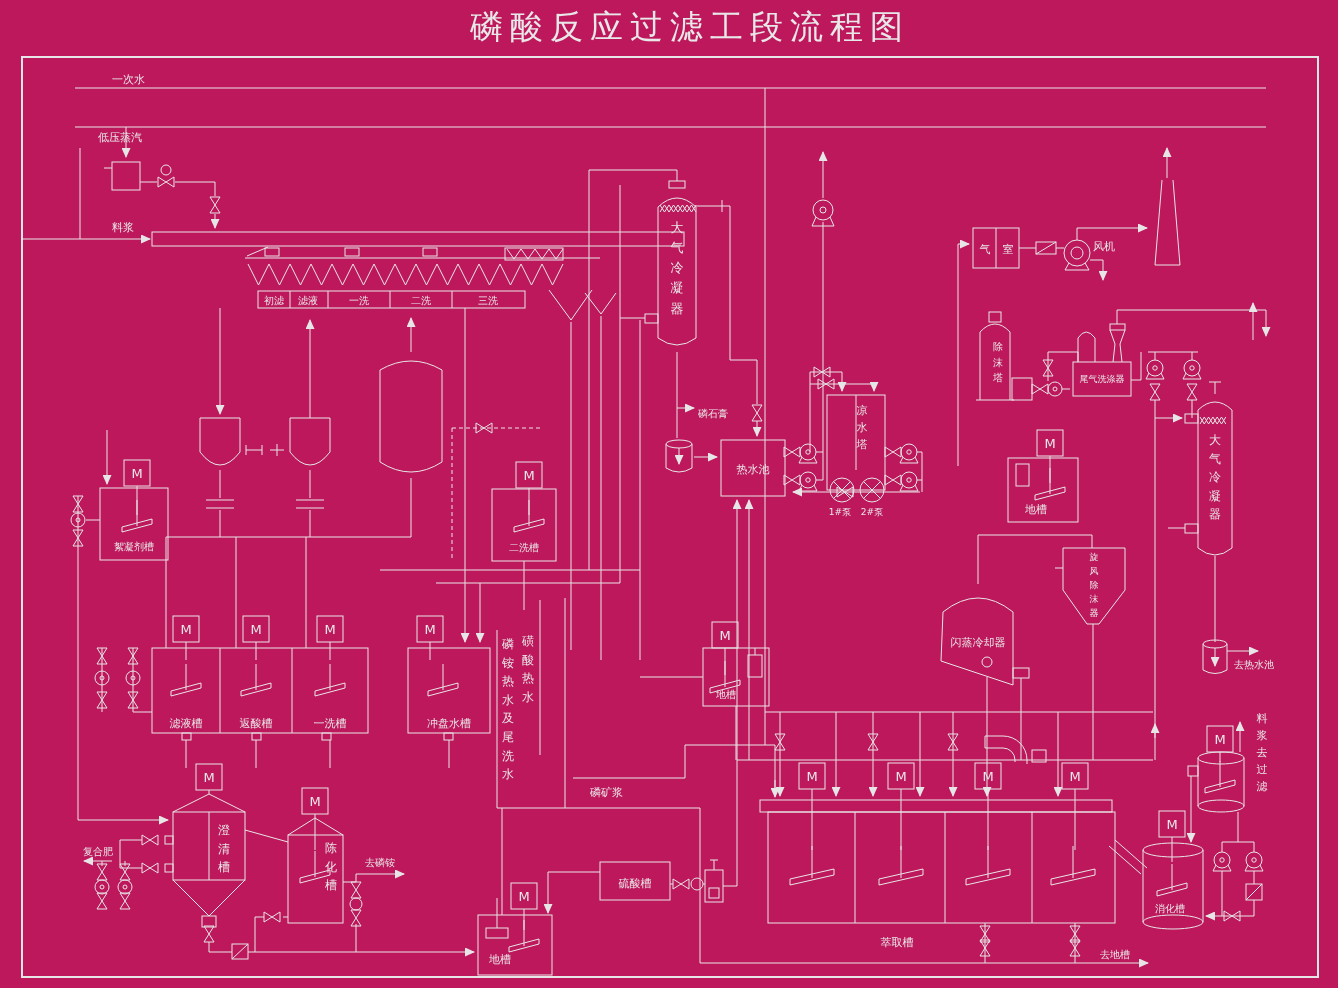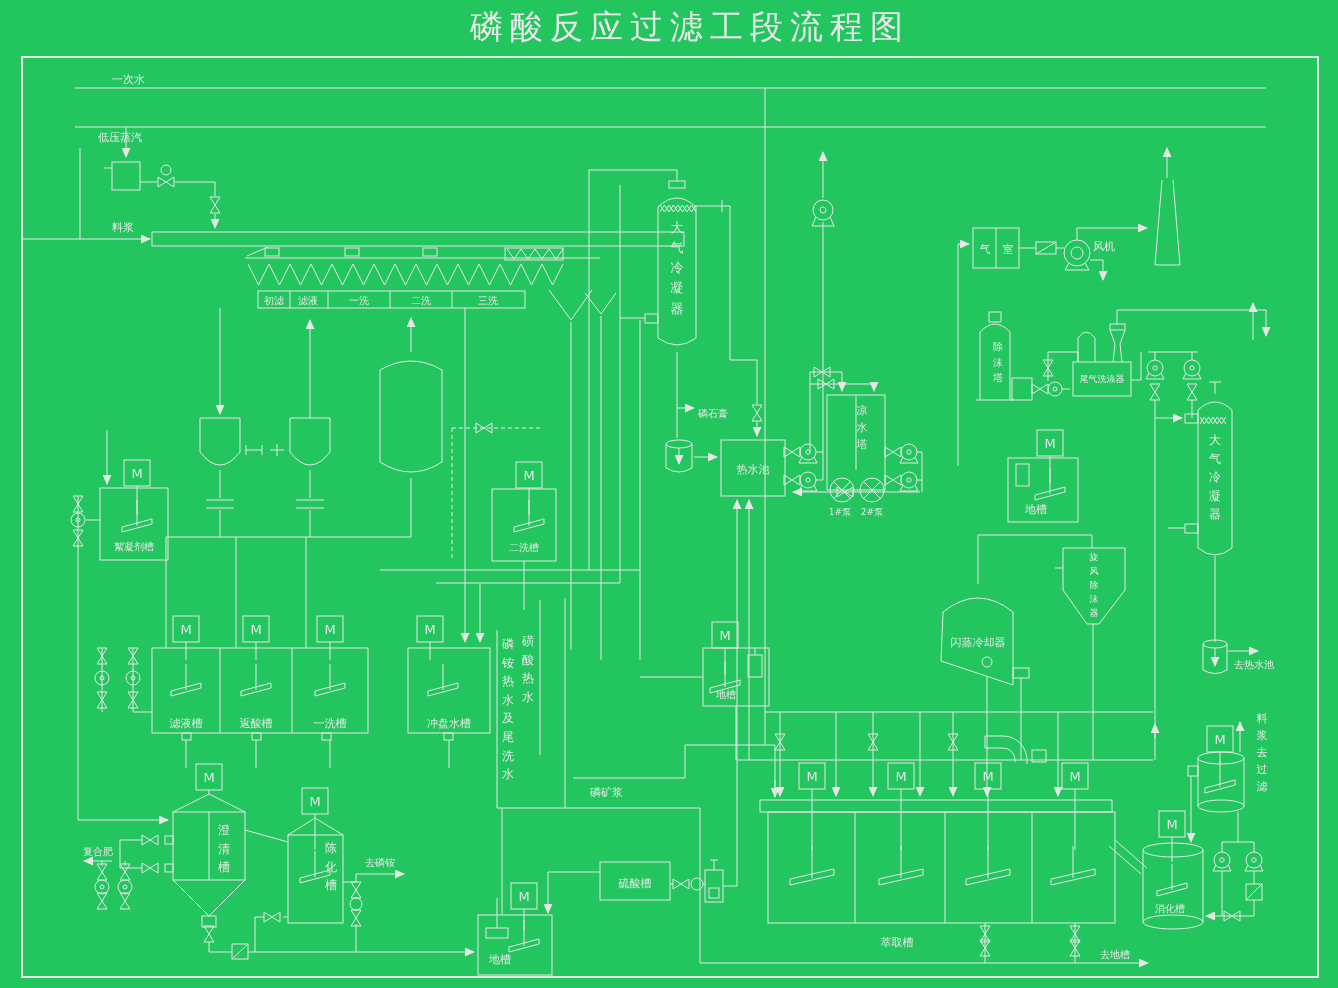--- a/index.html
+++ b/index.html
@@ -1,16 +1,16 @@
 <!DOCTYPE html>
 <html><head>
 <meta charset="utf-8">
 <style>
   html,body{margin:0;padding:0;background:#000;}
-  .stage{position:relative;width:1338px;height:988px;background:#22c55e;overflow:hidden;}
+  .stage{position:relative;width:1338px;height:988px;background:#be185d;overflow:hidden;}
   svg text{fill:#e8e8e8;font-family:"DejaVu Sans",sans-serif;}
   .ln{stroke:#e6e6e6;stroke-width:1;fill:none;}
   .ln2{stroke:#e6e6e6;stroke-width:2;fill:none;}
   .dash{stroke-dasharray:4 3;}
   .ar{marker-end:url(#ah);}
   .mid{text-anchor:middle;}
   .t9{font-size:9px;} .t10{font-size:10px;} .t11{font-size:11px;}
   .t12{font-size:12px;} .t13{font-size:13px;}
   .title{font-size:33px;letter-spacing:7px;}
 </style>

